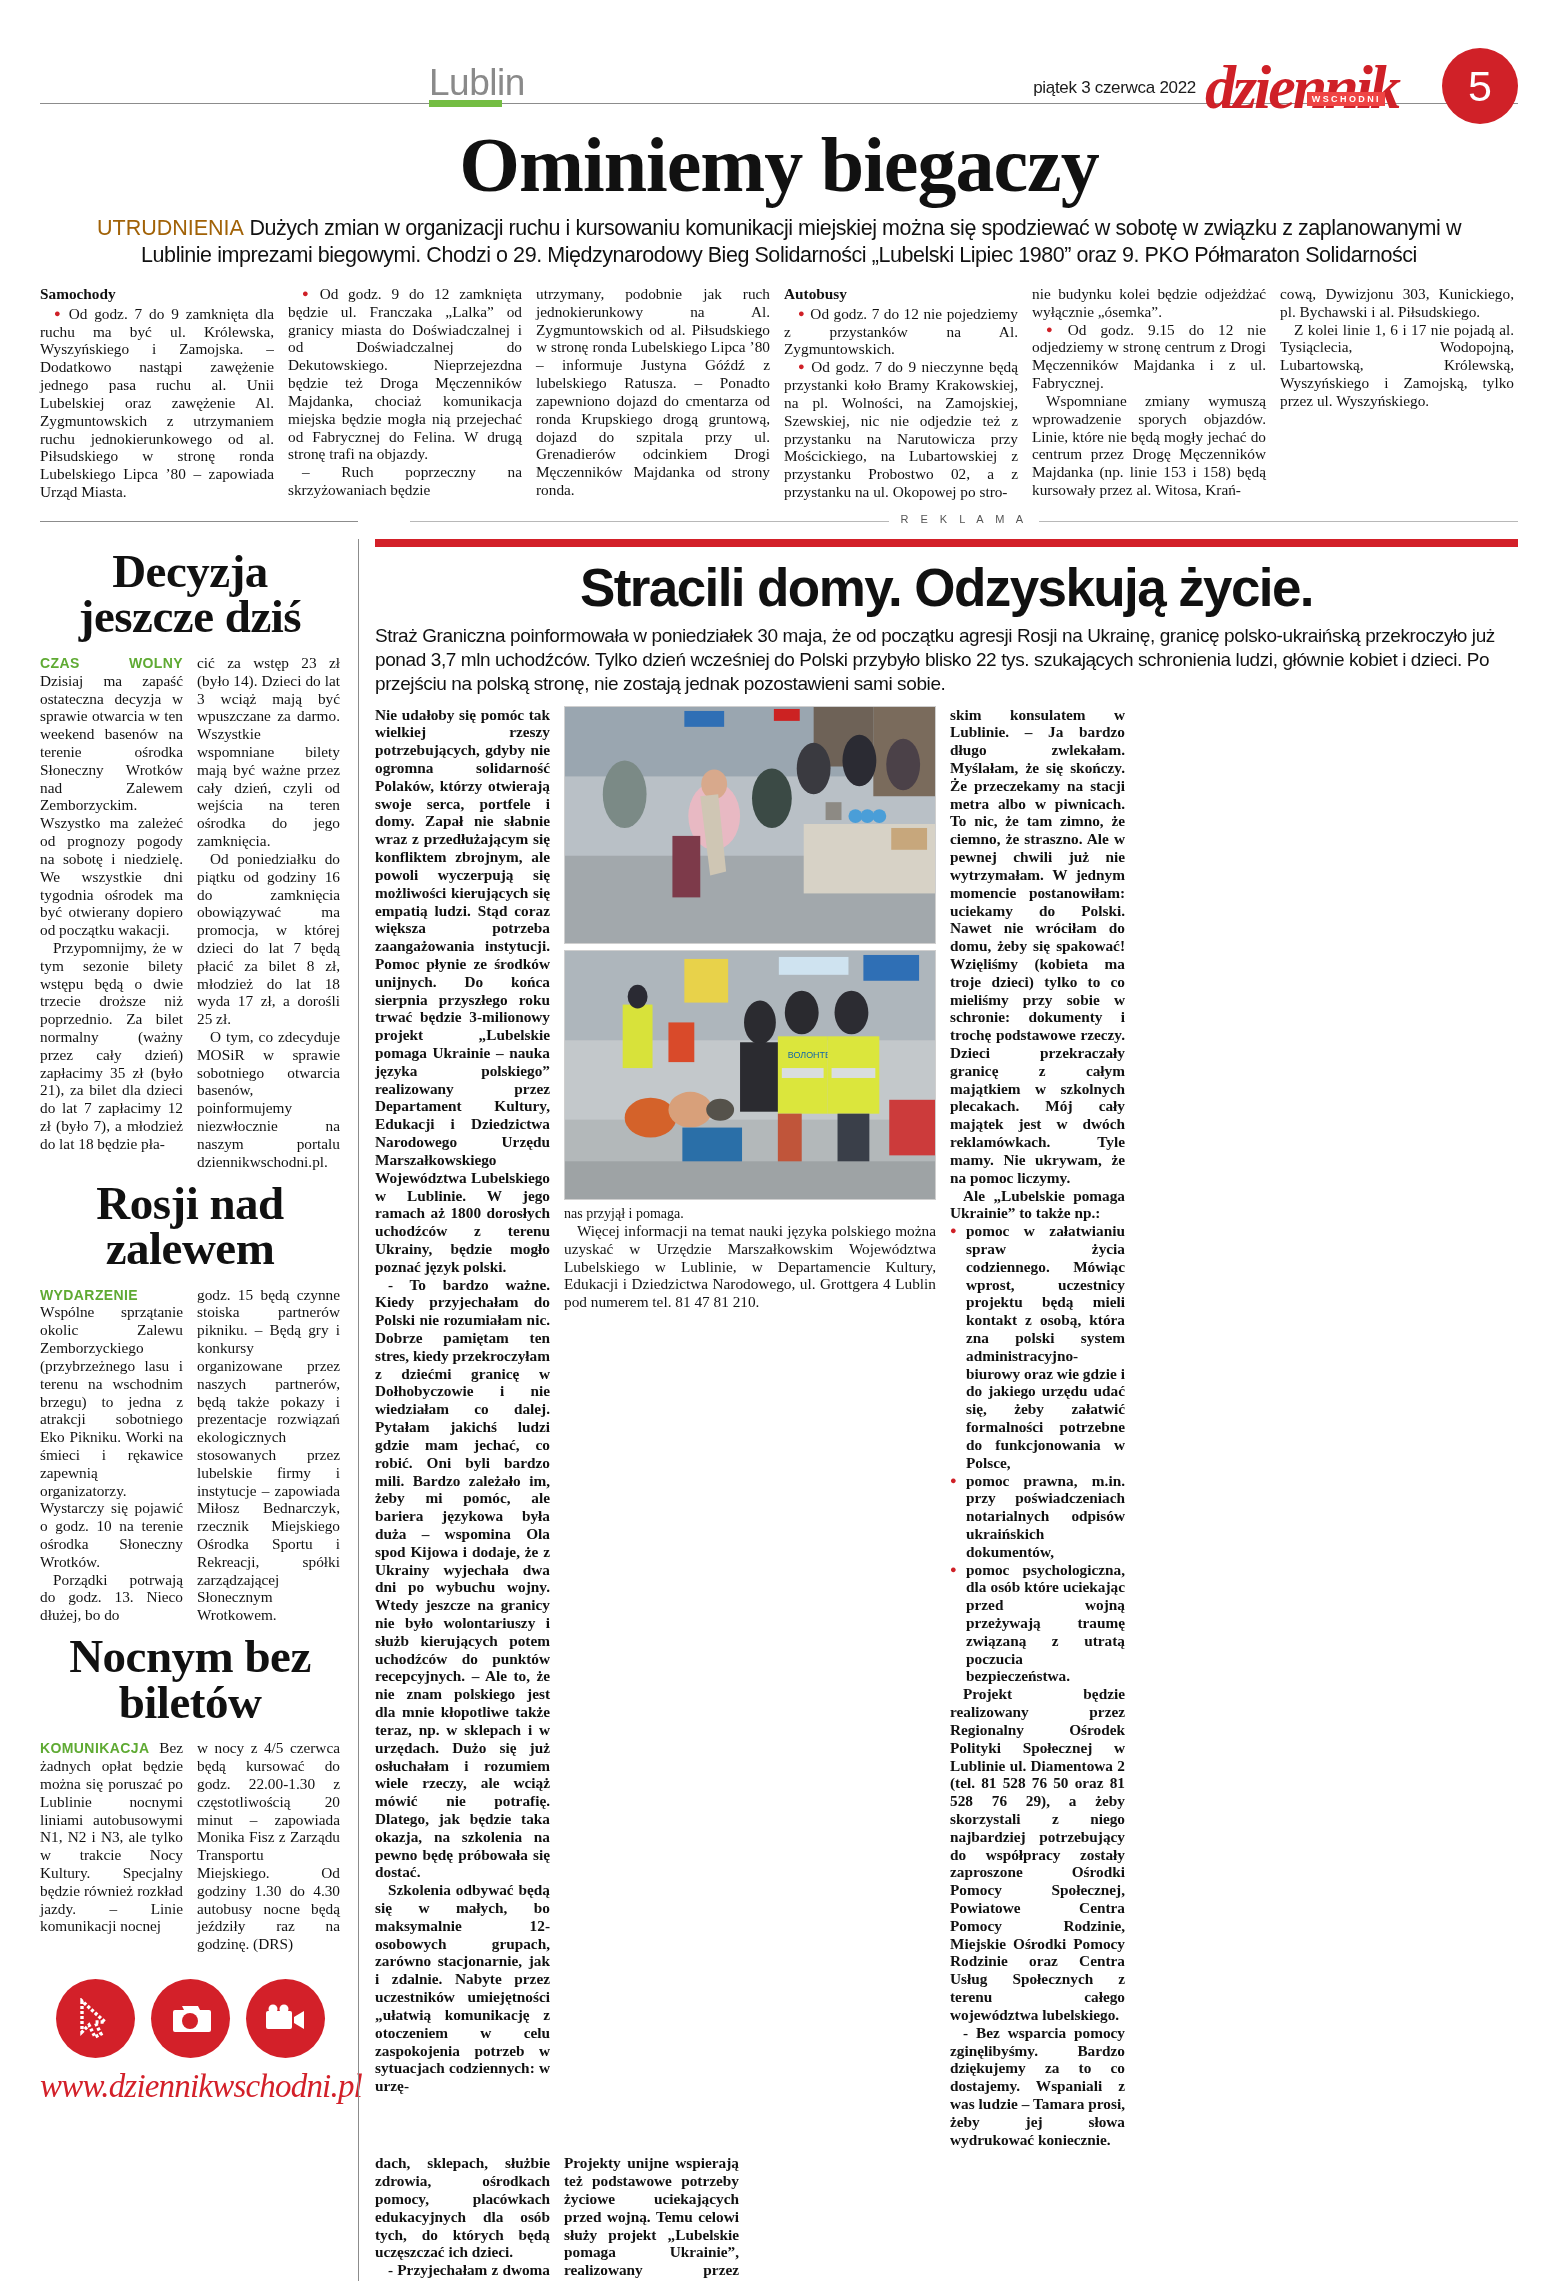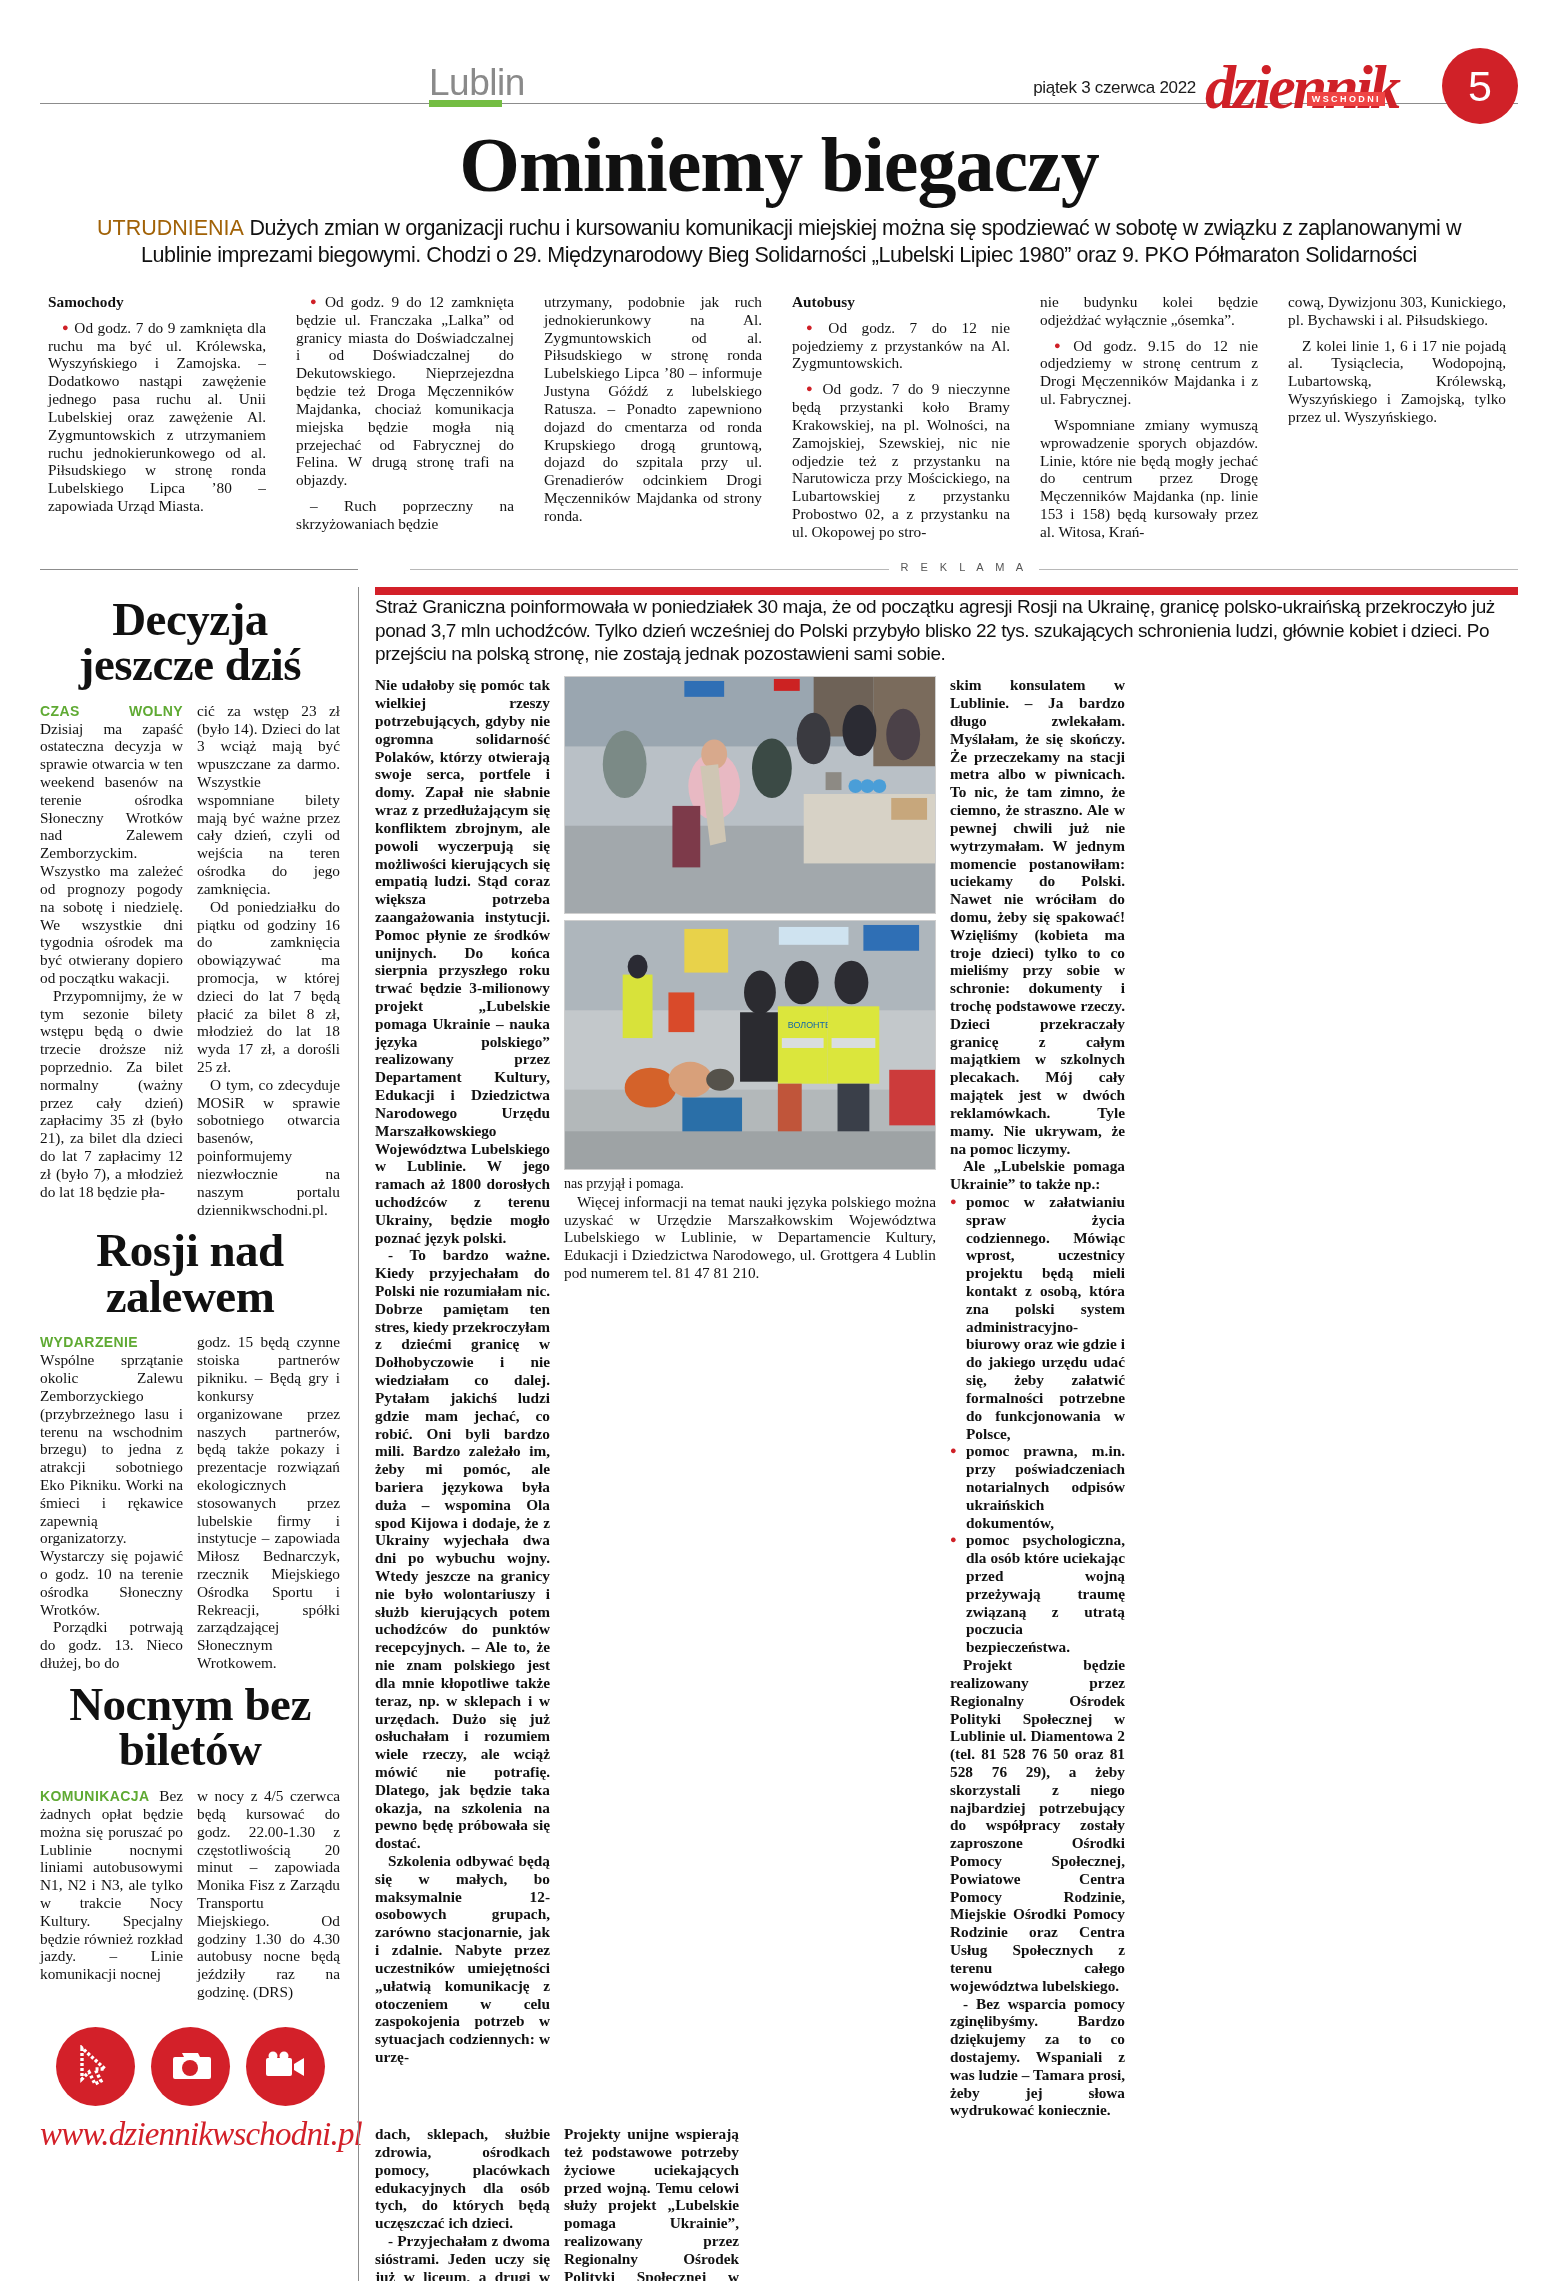--- a/index.html
+++ b/index.html
@@ -73,21 +73,21 @@
     color:#a16207; font-weight:normal; letter-spacing:0px;
   }
 
   .top-cols {
     display:flex; gap:14px; margin-top:16px;
   }
   .top-cols .col { width:234px; }
   .col p, .col .sub {
     font-family:"Liberation Serif", serif;
     font-size:15.3px; line-height:1.165;
-    text-align:justify; margin:8px;
+    text-align:justify; margin:0;
     hyphens:auto;
   }
   .col p + p { text-indent:14px; }
   .sub {
     font-weight:bold; font-size:16px; margin-bottom:2px !important;
     text-align:left !important;
   }
   .bullet-red::before {
     content:"\25CF"; color:#cf2027; font-size:11px;
     margin-right:5px; vertical-align:2px;
@@ -301,20 +301,21 @@
         </div>
         <div class="promo-url">www.dziennikwschodni.pl</div>
       </div>
 
     </div>
 
     <div class="v-divider"></div>
 
     <div class="right-main">
       <div class="feat-topbar"></div>
+      <h2 class="feat-head">Stracili domy. Odzyskują życie.</h2>
       <p class="feat-intro">Straż Graniczna poinformowała w poniedziałek 30 maja, że od początku agresji Rosji na Ukrainę, granicę polsko-ukraińską przekroczyło już ponad 3,7 mln uchodźców. Tylko dzień wcześniej do Polski przybyło blisko 22 tys. szukających schronienia ludzi, głównie kobiet i dzieci. Po przejściu na polską stronę, nie zostają jednak pozostawieni sami sobie.</p>
 
       <div class="feat-cols">
 
         <div class="fcol">
           <p>Nie udałoby się pomóc tak wielkiej rzeszy potrzebujących, gdyby nie ogromna solidarność Polaków, którzy otwierają swoje serca, portfele i domy. Zapał nie słabnie wraz z przedłużającym się konfliktem zbrojnym, ale powoli wyczerpują się możliwości kierujących się empatią ludzi. Stąd coraz większa potrzeba zaangażowania instytucji. Pomoc płynie ze środków unijnych. Do końca sierpnia przyszłego roku trwać będzie 3-milionowy projekt „Lubelskie pomaga Ukrainie – nauka języka polskiego” realizowany przez Departament Kultury, Edukacji i Dziedzictwa Narodowego Urzędu Marszałkowskiego Województwa Lubelskiego w Lublinie. W jego ramach aż 1800 dorosłych uchodźców z terenu Ukrainy, będzie mogło poznać język polski.</p>
           <p>- To bardzo ważne. Kiedy przyjechałam do Polski nie rozumiałam nic. Dobrze pamiętam ten stres, kiedy przekroczyłam z dziećmi granicę w Dołhobyczowie i nie wiedziałam co dalej. Pytałam jakichś ludzi gdzie mam jechać, co robić. Oni byli bardzo mili. Bardzo zależało im, żeby mi pomóc, ale bariera językowa była duża – wspomina Ola spod Kijowa i dodaje, że z Ukrainy wyjechała dwa dni po wybuchu wojny. Wtedy jeszcze na granicy nie było wolontariuszy i służb kierujących potem uchodźców do punktów recepcyjnych. – Ale to, że nie znam polskiego jest dla mnie kłopotliwe także teraz, np. w sklepach i w urzędach. Dużo się już osłuchałam i rozumiem wiele rzeczy, ale wciąż mówić nie potrafię. Dlatego, jak będzie taka okazja, na szkolenia na pewno będę próbowała się dostać.</p>
           <p>Szkolenia odbywać będą się w małych, bo maksymalnie 12-osobowych grupach, zarówno stacjonarnie, jak i zdalnie. Nabyte przez uczestników umiejętności „ułatwią komunikację z otoczeniem w celu zaspokojenia potrzeb w sytuacjach codziennych: w urzę-</p>
         </div>
 

